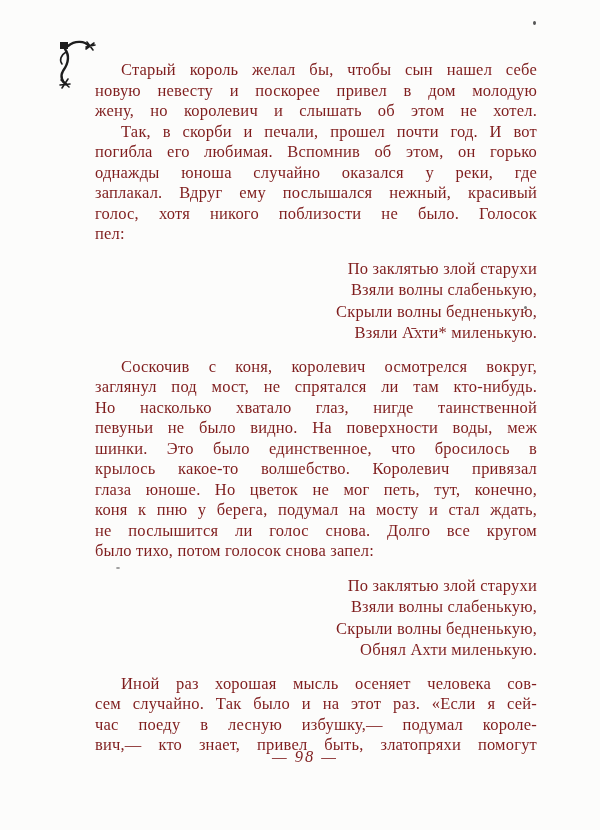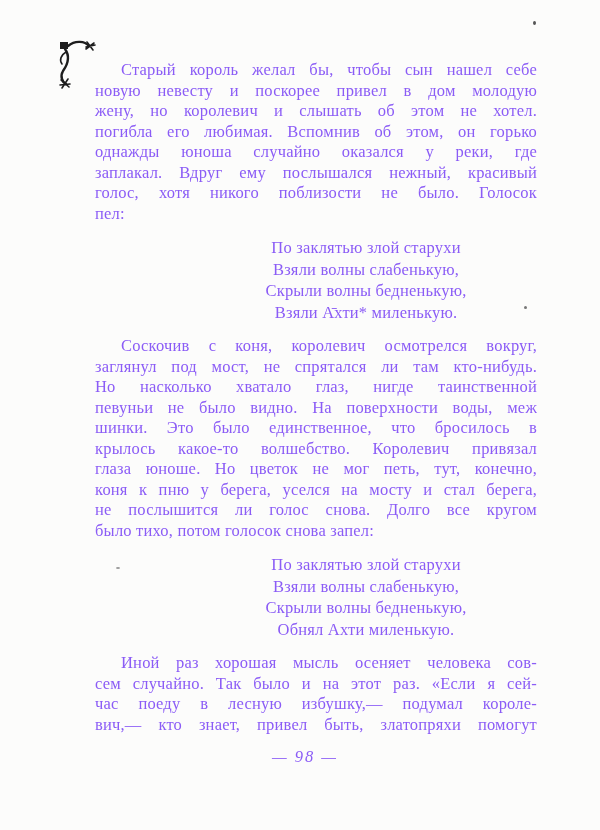--- a/index.html
+++ b/index.html
@@ -6,21 +6,21 @@
     margin: 0;
     padding: 0;
     background: #fcfcfb;
   }
   .page {
     position: relative;
     width: 600px;
     height: 830px;
     background: #fcfcfb;
     font-family: "Liberation Serif", "DejaVu Serif", serif;
-    color: #8b5cf6;
+    color: #7f1d1d;
     overflow: hidden;
   }
   .ornament {
     position: absolute;
     left: 57px;
     top: 38px;
     width: 42px;
     height: 54px;
   }
   .text-col {
@@ -36,21 +36,21 @@
   .line {
     text-align: justify;
     text-align-last: justify;
   }
   .line.indent { text-indent: 26px; }
   .line.short { text-align: right; text-align-last: left; }
   .verse {
     margin: 13px 0 13px 100px;
     line-height: 21.5px;
   }
-  .vline { text-align: center; }
+  .vline { text-align: right; }
   .footer {
     position: absolute;
     left: 10px;
     right: 0;
     top: 747px;
     text-align: center;
     font-style: italic;
     font-size: 16.5px;
     letter-spacing: 2px;
   }
@@ -79,41 +79,42 @@
     </svg>
   </div>
 
   <div class="text-col">
       <div class="para">
         <div class="line indent">Старый король желал бы, чтобы сын нашел себе</div>
         <div class="line">новую невесту и поскорее привел в дом молодую</div>
         <div class="line">жену, но королевич и слышать об этом не хотел.</div>
       </div>
       <div class="para">
+        <div class="line indent">Так, в скорби и печали, прошел почти год. И вот</div>
         <div class="line">погибла его любимая. Вспомнив об этом, он горько</div>
         <div class="line">однажды юноша случайно оказался у реки, где</div>
         <div class="line">заплакал. Вдруг ему послышался нежный, красивый</div>
         <div class="line">голос, хотя никого поблизости не было. Голосок</div>
         <div class="line short">пел:</div>
       </div>
       <div class="verse">
         <div class="vline">По заклятью злой старухи</div>
         <div class="vline">Взяли волны слабенькую,</div>
         <div class="vline">Скрыли волны бедненькую,</div>
         <div class="vline">Взяли А̄хти* миленькую.</div>
       </div>
       <div class="para">
         <div class="line indent">Соскочив с коня, королевич осмотрелся вокруг,</div>
         <div class="line">заглянул под мост, не спрятался ли там кто-нибудь.</div>
         <div class="line">Но насколько хватало глаз, нигде таинственной</div>
         <div class="line">певуньи не было видно. На поверхности воды, меж</div>
         <div class="line">шинки. Это было единственное, что бросилось в</div>
         <div class="line">крылось какое-то волшебство. Королевич привязал</div>
         <div class="line">глаза юноше. Но цветок не мог петь, тут, конечно,</div>
-        <div class="line">коня к пню у берега, уселся на мосту и стал берега,</div>
+        <div class="line">коня к пню у берега, подумал на мосту и стал ждать,</div>
         <div class="line">не послышится ли голос снова. Долго все кругом</div>
         <div class="line short">было тихо, потом голосок снова запел:</div>
       </div>
       <div class="verse">
         <div class="vline">По заклятью злой старухи</div>
         <div class="vline">Взяли волны слабенькую,</div>
         <div class="vline">Скрыли волны бедненькую,</div>
         <div class="vline">Обнял Ахти миленькую.</div>
       </div>
       <div class="para">

